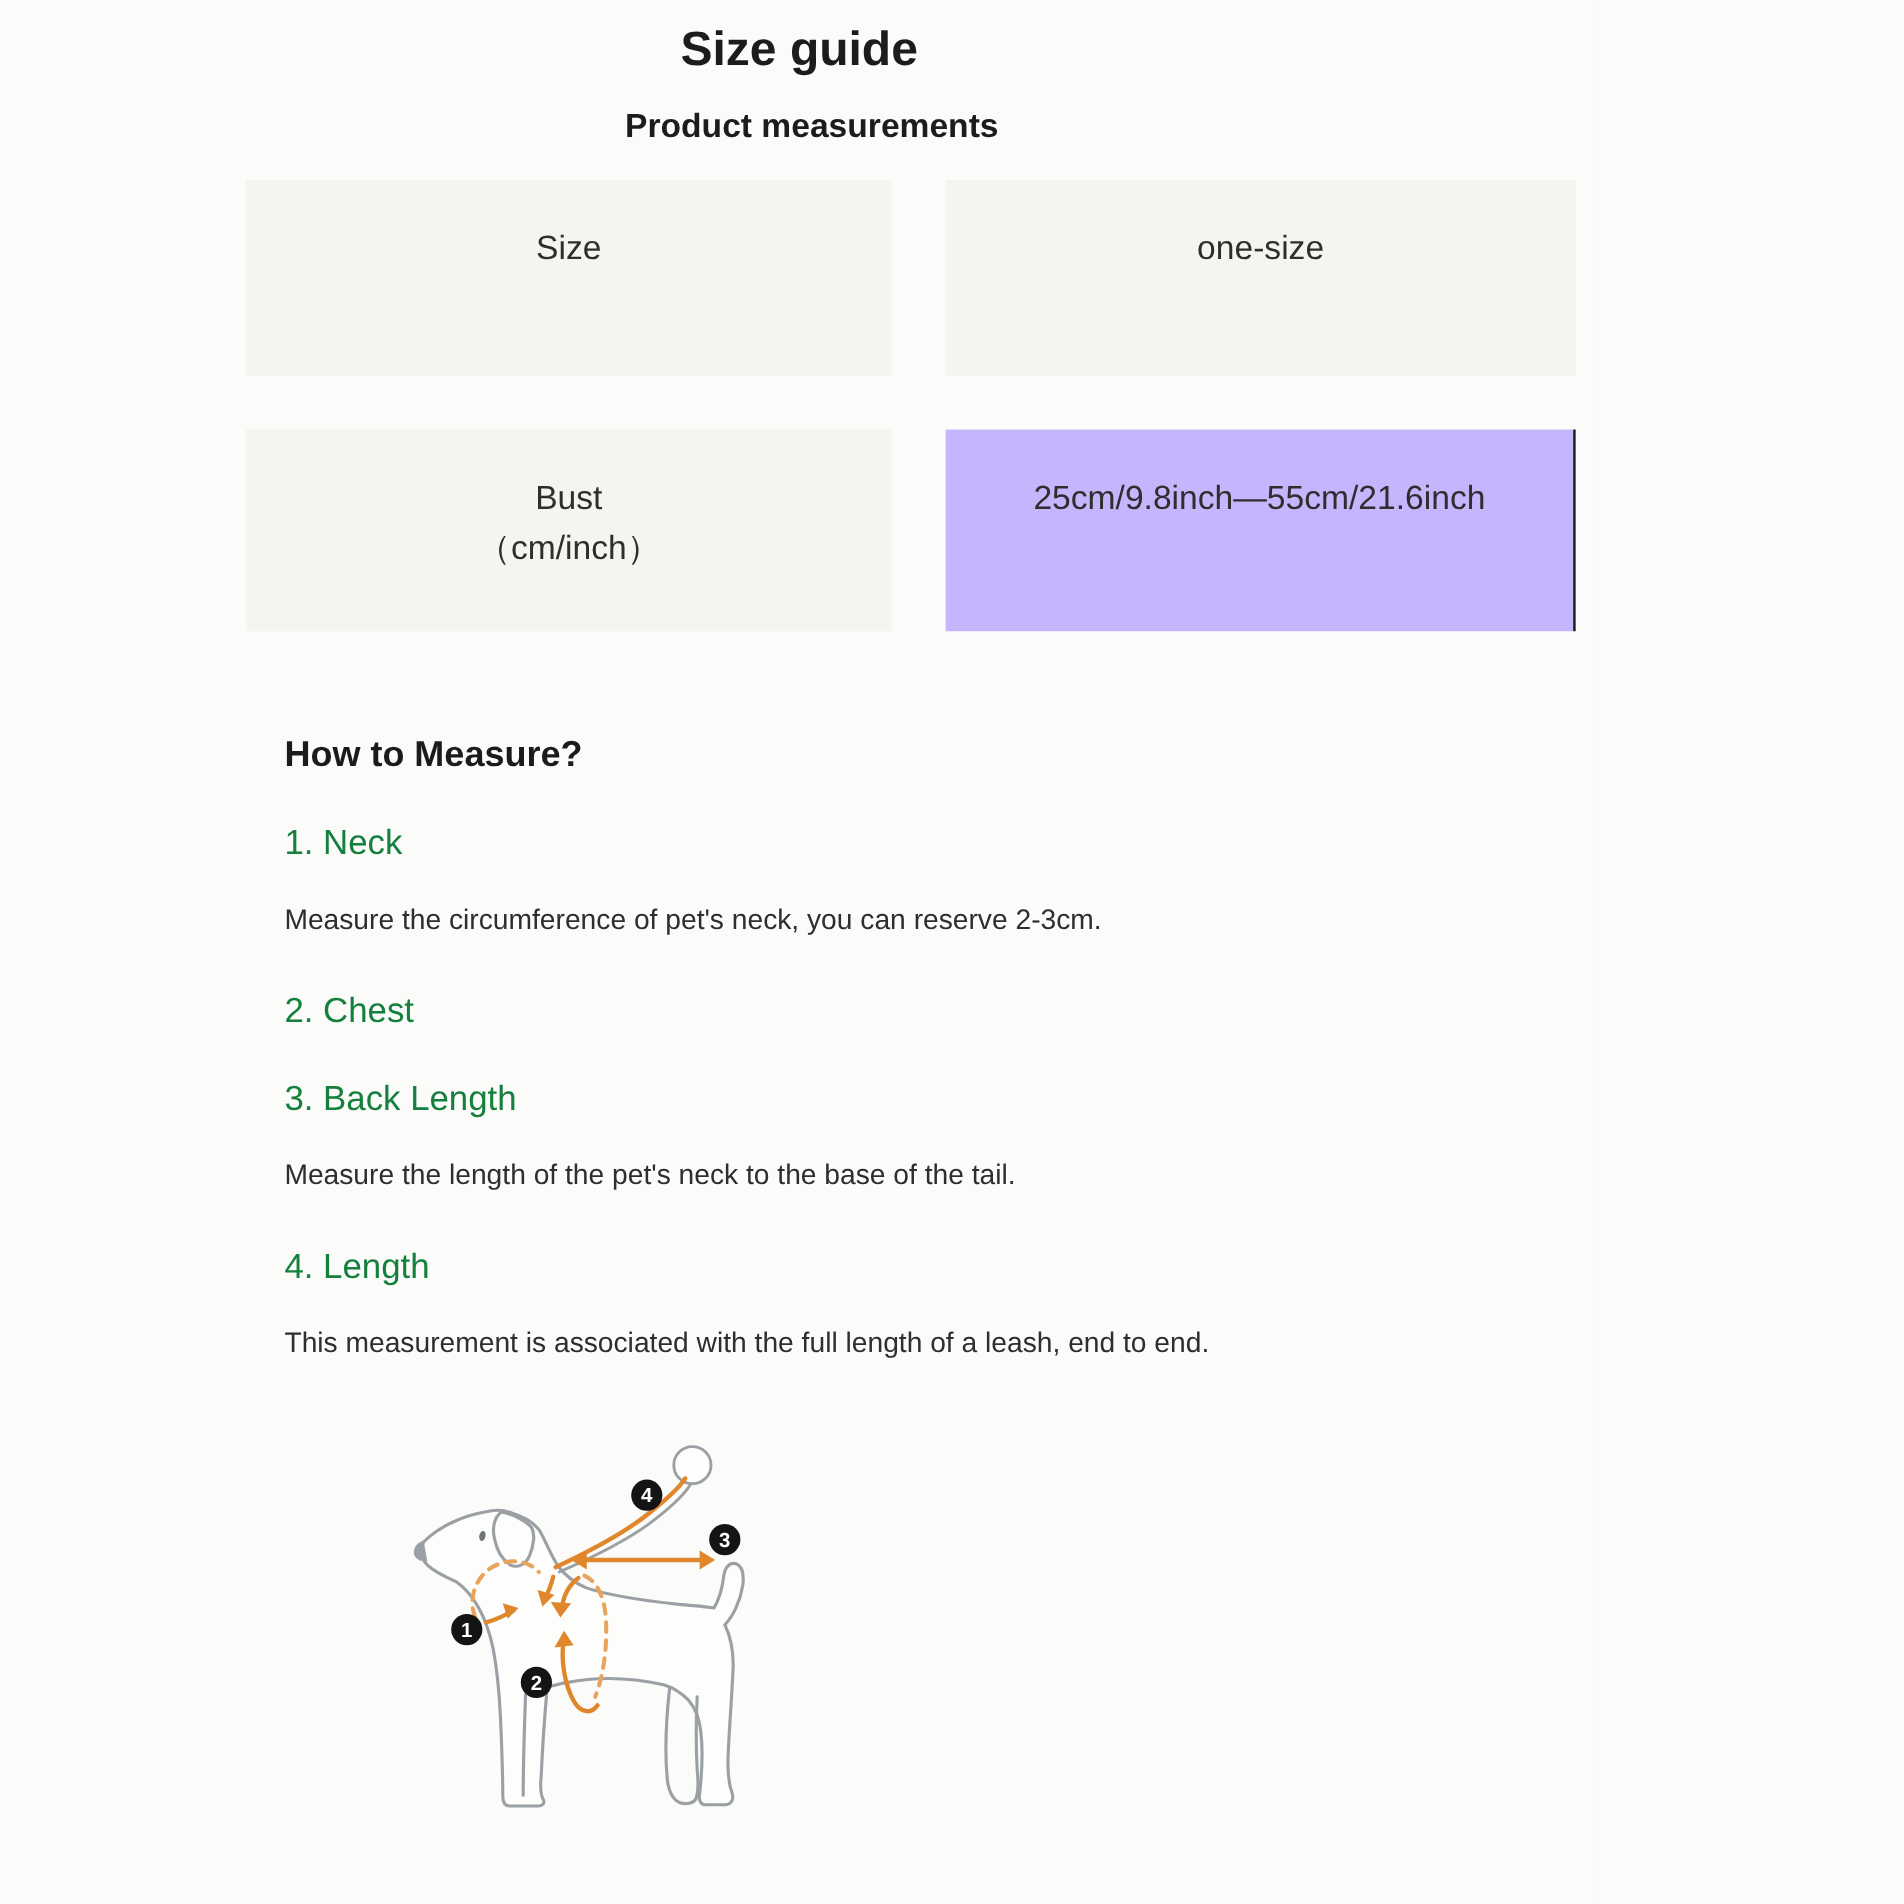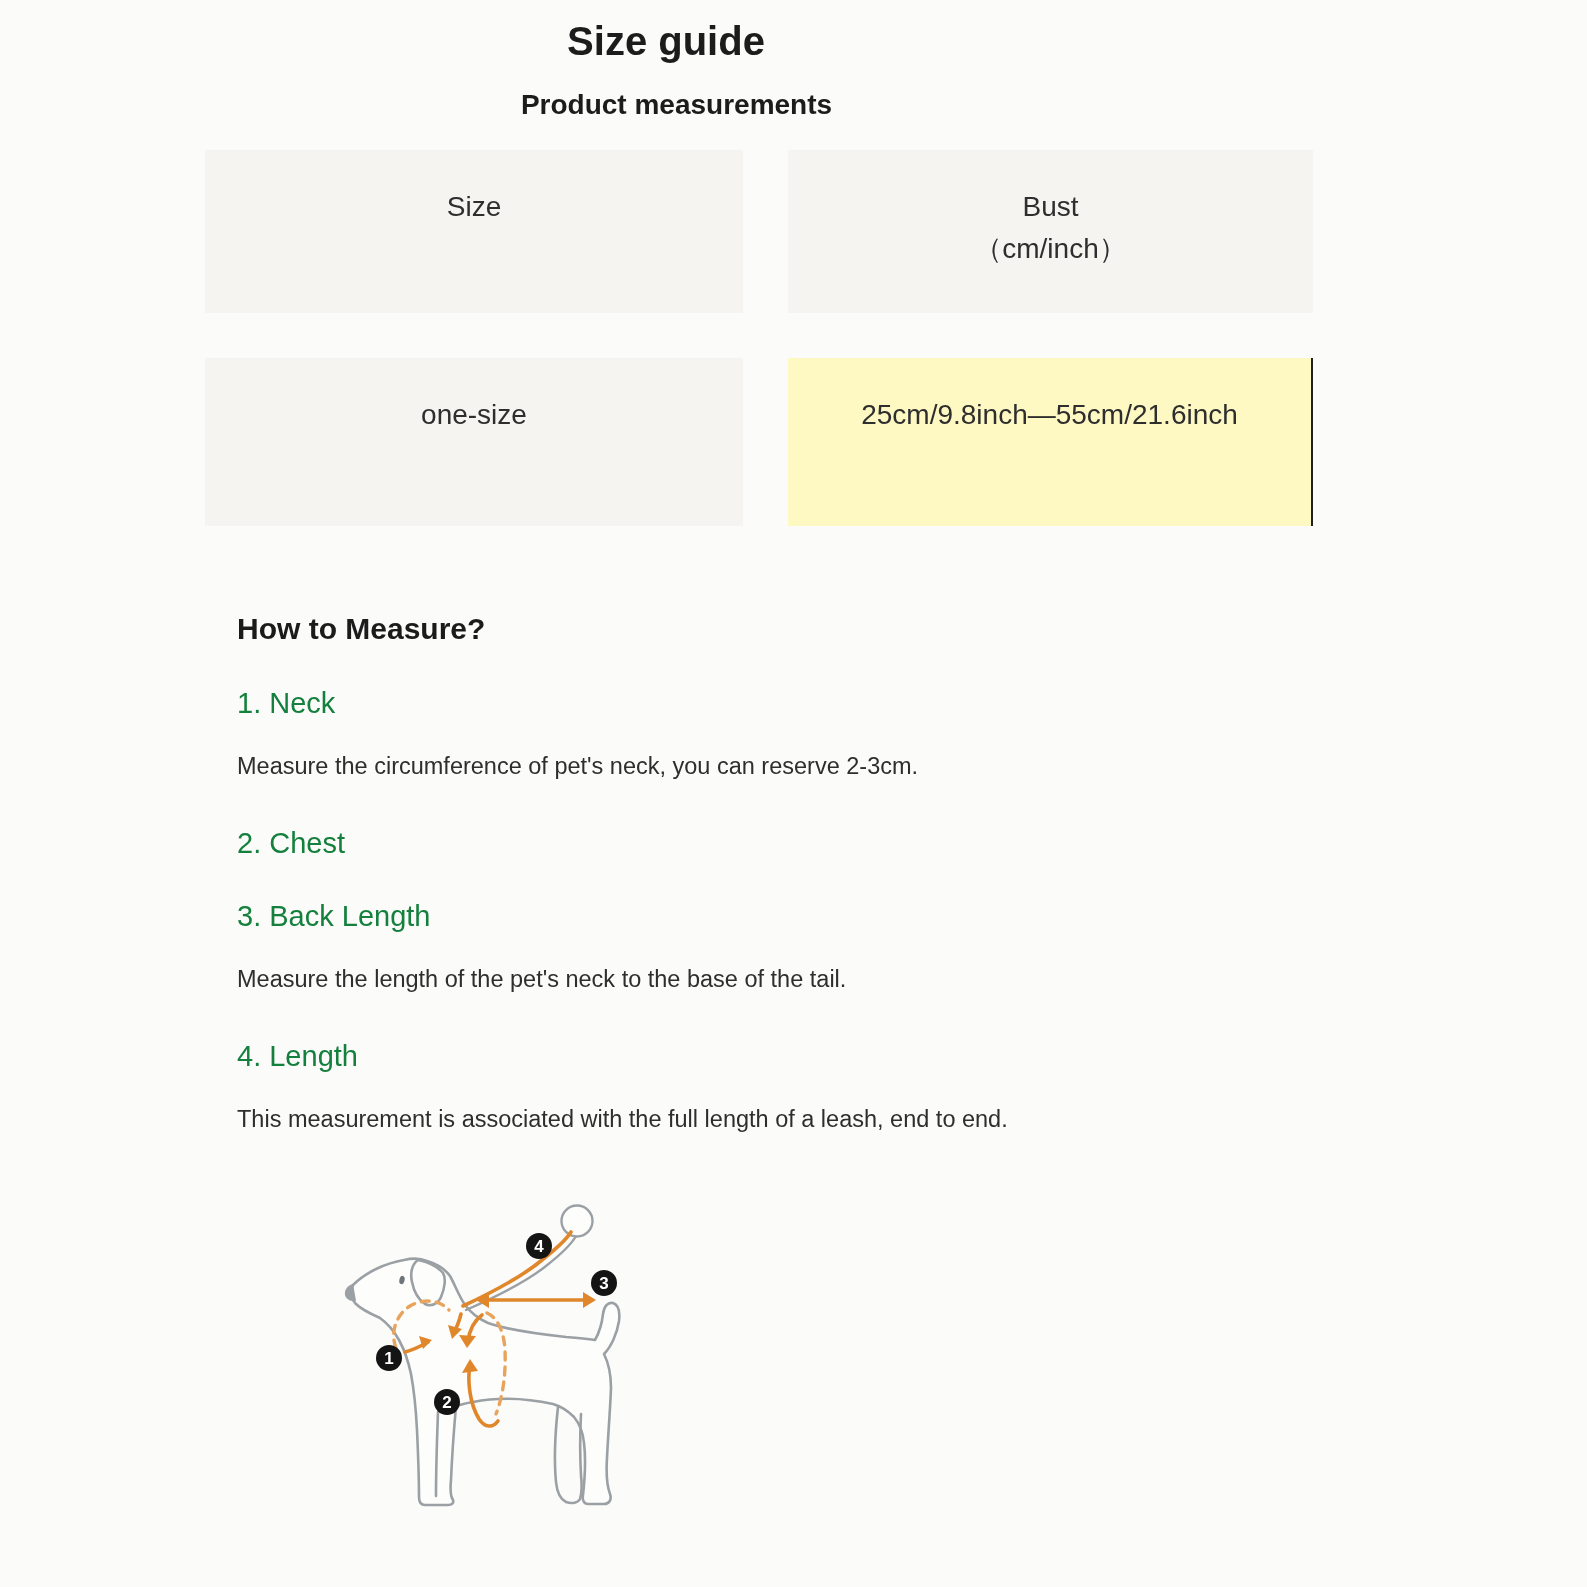--- a/index.html
+++ b/index.html
@@ -7,21 +7,21 @@
   .page{position:relative;width:1332px;height:1587px;background:#fbfbfa;overflow:hidden;color:#242424;}
 
   .title{margin:18px 0 0;text-align:center;font-size:40px;line-height:46px;font-weight:bold;color:#1c1c1c;}
   .subtitle{margin:26px 0 0;text-align:center;font-size:28px;line-height:30px;font-weight:bold;color:#1c1c1c;padding-left:21px;}
 
   .size-table{margin:30px 0 0 205px;width:1071px;display:grid;
     grid-template-columns:538px 525px;grid-template-rows:163px 168px;
     column-gap:8px;row-gap:5px;gap:45px;}
   .cell{box-sizing:border-box;padding-top:36px;text-align:center;font-size:28px;line-height:42px;color:#2e2e2e;}
   .cell.shade{background:#f5f4f1;}
-  .cell.white{background:#fef9c3;border-right:2px solid #1f1f1f;}
+  .cell.white{background:#c4b5fd;border-right:2px solid #1f1f1f;}
 
   .howto{margin:85px 240px 0 237px;}
   .howto h2{margin:0 0 12px;font-size:30px;line-height:36px;font-weight:bold;color:#1b1b1b;}
   .howto h3{margin:39px 0 0;font-size:29px;line-height:34px;font-weight:400;color:#15803d;}
   .howto p{margin:26px 0 0;font-size:23.5px;line-height:41px;font-weight:400;color:#2e2e2e;max-width:935px;}
 
   .diagram-wrap{margin:24px 0 0 330px;width:340px;height:346px;}
   svg{display:block;}
 </style>
 </head>
@@ -30,25 +30,25 @@
 <div class="page">
 
   <h1 class="title">Size guide</h1>
   <div class="subtitle">Product measurements</div>
 
   <div class="size-table">
     <div class="cell shade">
       <span>Size</span>
     </div>
     <div class="cell shade">
+      <span>one-size</span>
+    </div>
+    <div class="cell shade">
       <div>Bust</div>
       <div>（cm/inch）</div>
-    </div>
-    <div class="cell shade">
-      <span>one-size</span>
     </div>
     <div class="cell white">
       <span>25cm/9.8inch—55cm/21.6inch</span>
     </div>
   </div>
 
   <div class="howto">
     <h2>How to Measure?</h2>
 
     <h3>1. Neck</h3>

